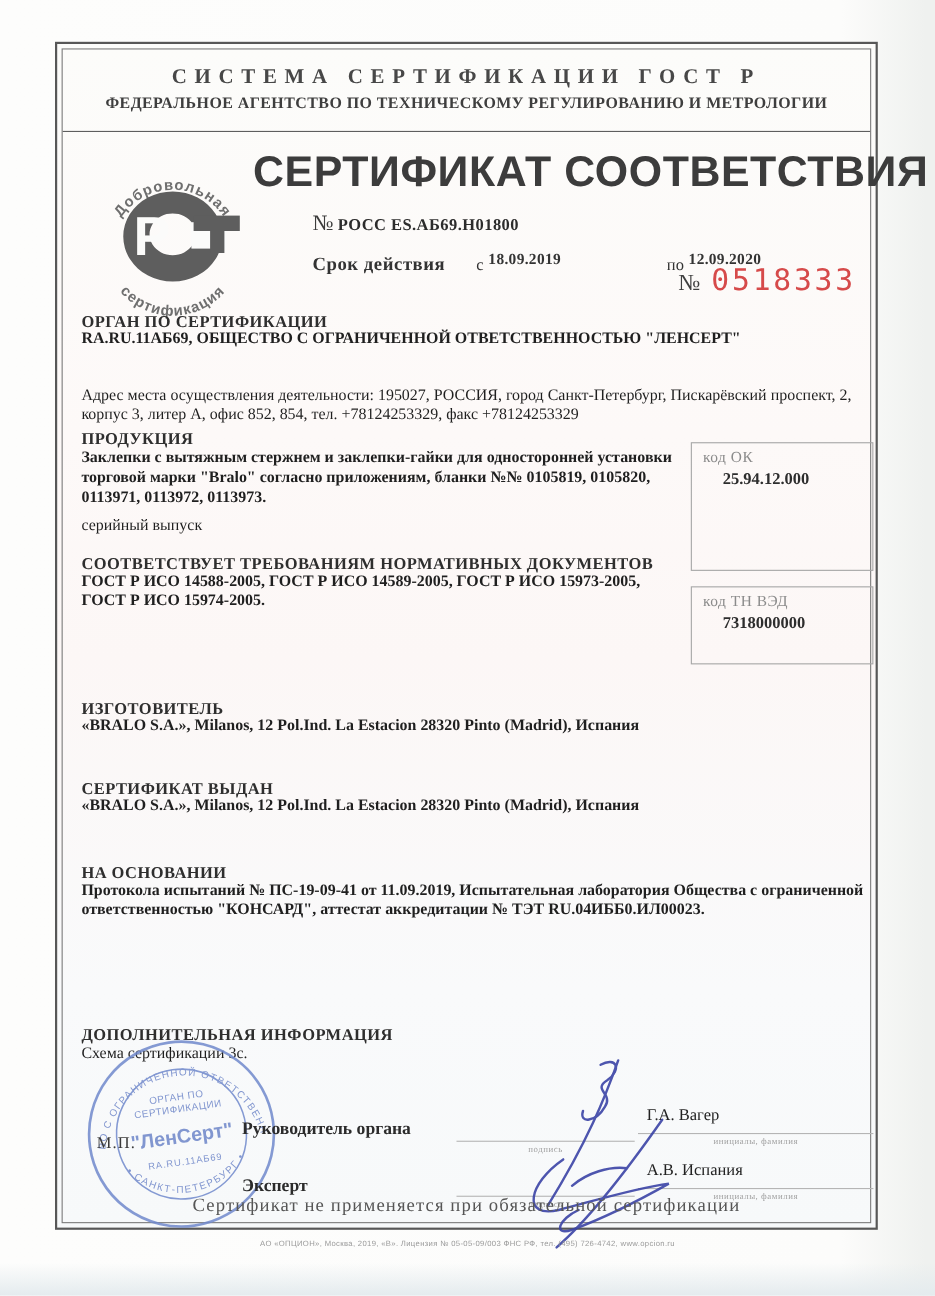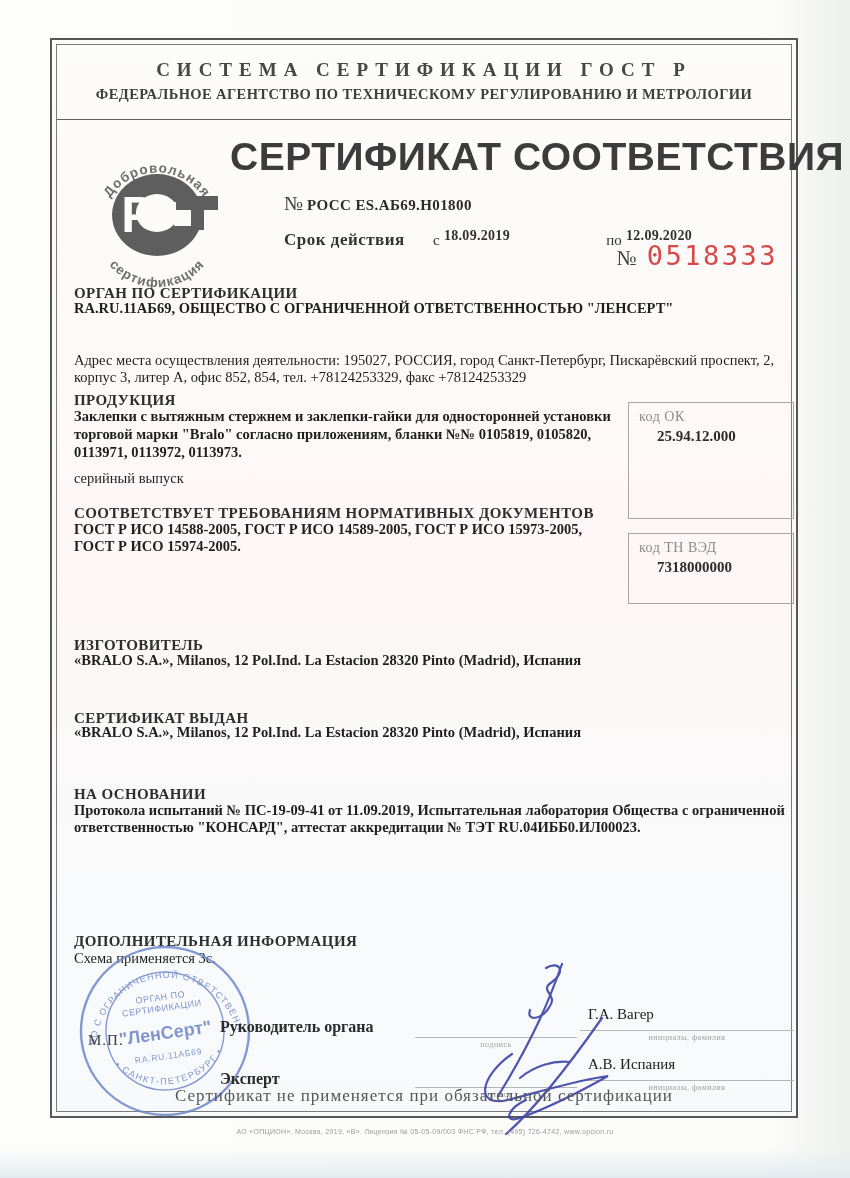--- a/index.html
+++ b/index.html
@@ -147,21 +147,21 @@
     <div class="sec-h" style="top:597px">ИЗГОТОВИТЕЛЬ</div>
     <div class="sec-b bold" style="top:612px;width:700px">«BRALO S.A.», Milanos, 12 Pol.Ind. La Estacion 28320 Pinto (Madrid), Испания</div>
 
     <div class="sec-h" style="top:670px">СЕРТИФИКАТ ВЫДАН</div>
     <div class="sec-b bold" style="top:684px;width:700px">«BRALO S.A.», Milanos, 12 Pol.Ind. La Estacion 28320 Pinto (Madrid), Испания</div>
 
     <div class="sec-h" style="top:746px">НА ОСНОВАНИИ</div>
     <div class="sec-b bold" style="top:762px;width:722px">Протокола испытаний № ПС-19-09-41 от 11.09.2019, Испытательная лаборатория Общества с ограниченной ответственностью "КОНСАРД", аттестат аккредитации № ТЭТ RU.04ИББ0.ИЛ00023.</div>
 
     <div class="sec-h" style="top:893px">ДОПОЛНИТЕЛЬНАЯ ИНФОРМАЦИЯ</div>
-    <div class="sec-b" style="top:910px;width:700px">Схема применяется 3с.</div>
+    <div class="sec-b" style="top:910px;width:700px">Схема сертификации 3с.</div>
 
     <svg class="stamp" viewBox="0 0 178 178">
       <g opacity="0.85" transform="rotate(-8 89 89)">
         <circle cx="89" cy="89" r="84" fill="none" stroke="#7089cc" stroke-width="2.4"></circle>
         <circle cx="89" cy="89" r="59" fill="none" stroke="#7089cc" stroke-width="1.4"></circle>
         <defs>
           <path id="ringTop" d="M 18,96 A 72,72 0 0 1 160,96" fill="none"></path>
           <path id="ringBot" d="M 20,84 A 70,70 0 0 0 158,84" fill="none"></path>
         </defs>
         <text font-size="9" letter-spacing="1.2">

